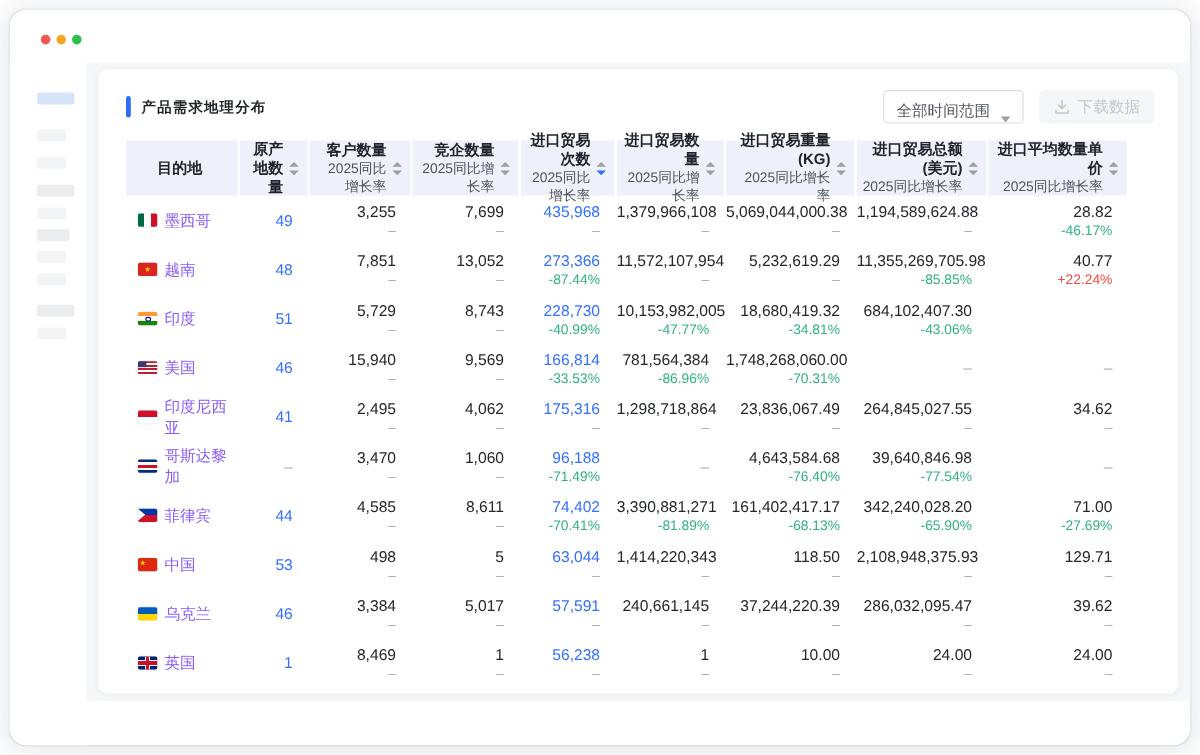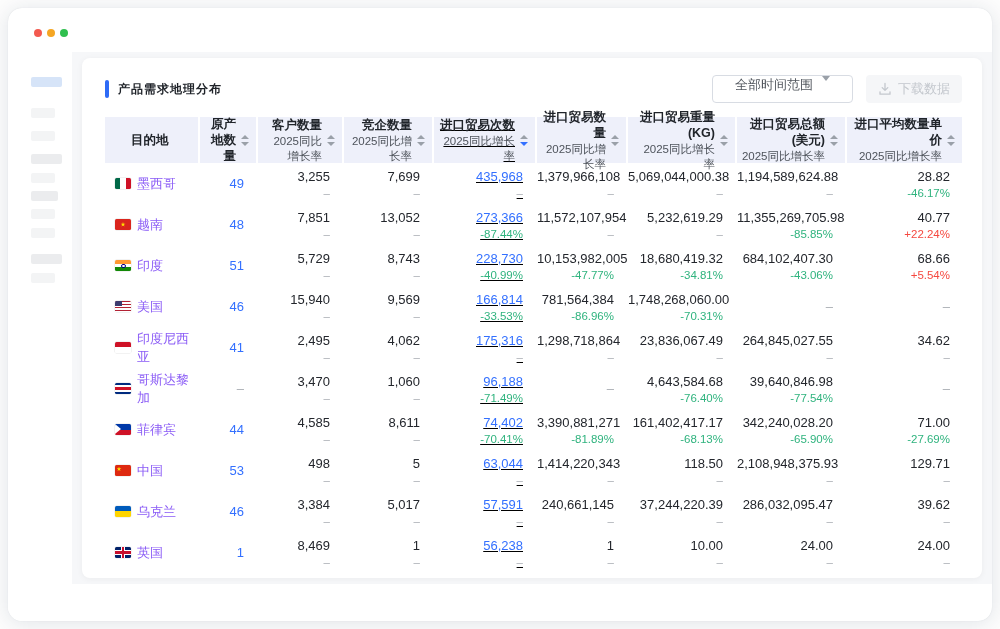--- a/index.html
+++ b/index.html
@@ -40,21 +40,21 @@
   .card{
     position:absolute;left:74px;top:50px;width:900px;height:520px;
     background:#fff;border-radius:8px;box-shadow:0 1px 6px rgba(31,35,41,.05);
   }
   .card-head{display:flex;align-items:center;padding:16px 20px 0 23px;height:30px;}
   .accent{width:4px;height:18px;background:#2e6bf6;border-radius:2px;margin-right:9px;flex:none;}
   .card-title{font-size:12px;font-weight:bold;color:#1f2329;letter-spacing:1px;}
   .head-controls{margin-left:auto;display:flex;gap:13px;align-items:center;}
   .select{
     height:28px;border:1px solid #d8dce3;border-radius:4px;background:#fff;
-    display:flex;align-items:flex-start;padding:0 22px;font-size:13px;color:#51565d;cursor:pointer;box-sizing:border-box;
+    display:flex;align-items:flex-end;padding:0 10px;font-size:13px;color:#51565d;cursor:pointer;box-sizing:border-box;
   }
   .sel-chevron{width:0;height:0;border-left:4.5px solid transparent;border-right:4.5px solid transparent;border-top:5px solid #9aa0a8;margin-left:9px;}
   .dl-btn{
     height:28px;background:#f5f6f8;border-radius:4px;display:flex;align-items:center;
     padding:0 12px;font-size:13px;color:#c3c7cd;gap:6px;box-sizing:border-box;
   }
   .dl-btn svg{display:block;}
   
   .table{padding:13px 17px 0 23px;}
   .thead{display:flex;}
@@ -66,21 +66,21 @@
   .th .txt{text-align:right;}
   .th.c1{justify-content:flex-start;padding-left:26px;}
   .th.c1 .txt{text-align:left;}
   .th-label{font-size:12.5px;font-weight:bold;color:#20242a;line-height:16px;}
   .th-sub{font-size:11.5px;color:#4e535b;line-height:15px;margin-top:1px;}
   .carets{display:flex;flex-direction:column;margin-left:5px;gap:3px;flex:none;}
   .caret{width:0;height:0;border-left:4px solid transparent;border-right:4px solid transparent;display:block;}
   .caret.up{border-bottom:4.5px solid #9aa0a8;}
   .caret.down{border-top:4.5px solid #9aa0a8;}
   .th.sort-desc .caret.down{border-top-color:#3370ff;}
-  .c1{width:93px;} .c2{width:56px;} .c3{width:84px;} .c4{width:88px;} .c5{width:101px;text-decoration:underline;}
+  .c1{width:93px;} .c2{width:56px;} .c3{width:84px;} .c4{width:88px;} .c5{width:78px;}
   .c6{width:89px;} .c7{width:107px;justify-content:center;} .c8{width:108px;} .c9{width:115px;}
   .tr{display:flex;height:41px;}
   .td{
     margin-right:2px;flex:none;box-sizing:border-box;text-align:right;
     padding:5px 12px 0 0;display:flex;flex-direction:column;justify-content:flex-start;
   }
   .td:last-child{margin-right:0;}
   .td.single{justify-content:center;padding-top:0;}
   .val{font-size:13px;color:#23262c;line-height:18px;}
   .val.link{color:#3370ff;cursor:pointer;}
@@ -350,24 +350,20 @@
               <div class="growth g-down">-47.77%</div>
             </div>
             <div class="td c7">
               <div class="val">18,680,419.32</div>
               <div class="growth g-down">-34.81%</div>
             </div>
             <div class="td c8">
               <div class="val">684,102,407.30</div>
               <div class="growth g-down">-43.06%</div>
             </div>
-            <div class="td c9">
-              <div class="val">68.66</div>
-              <div class="growth g-up">+5.54%</div>
-            </div>
           </div>
           <div class="tr">
             <div class="td c1">
               <span class="flag flag-us"></span>
               <span class="cname">美国</span>
             </div>
             <div class="td c2">
               <div class="val link">46</div>
             </div>
             <div class="td c3">

